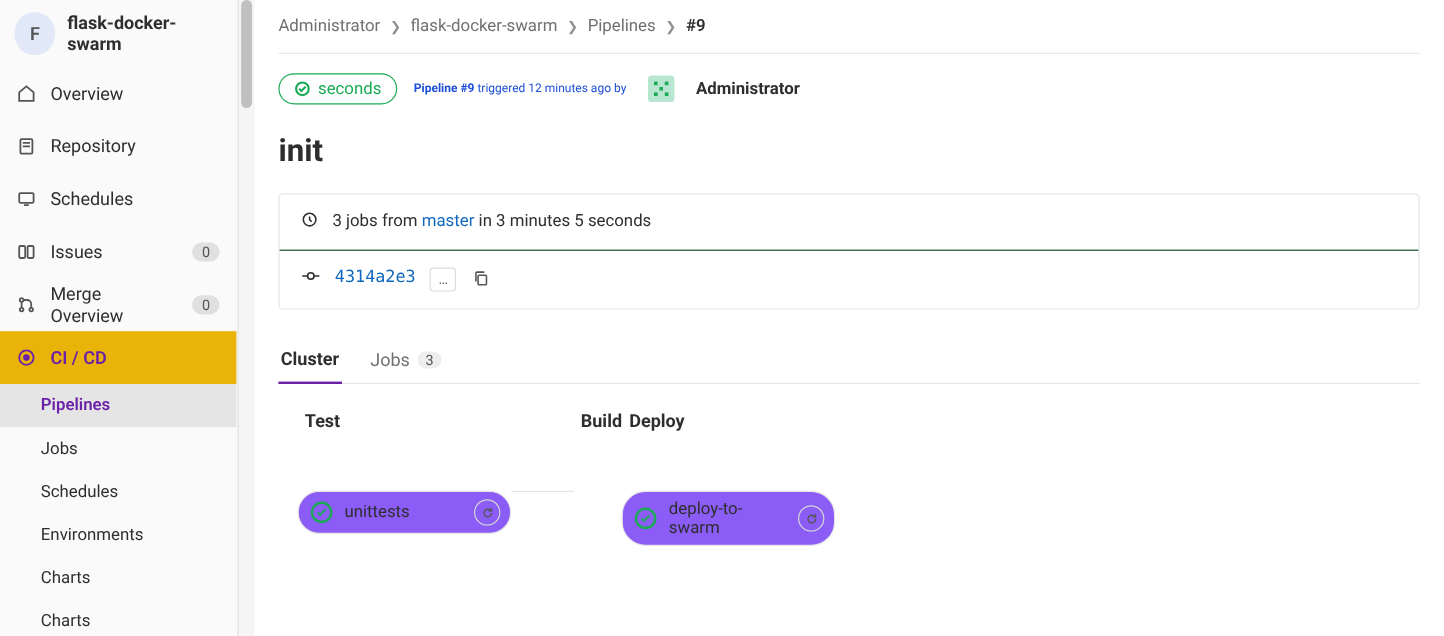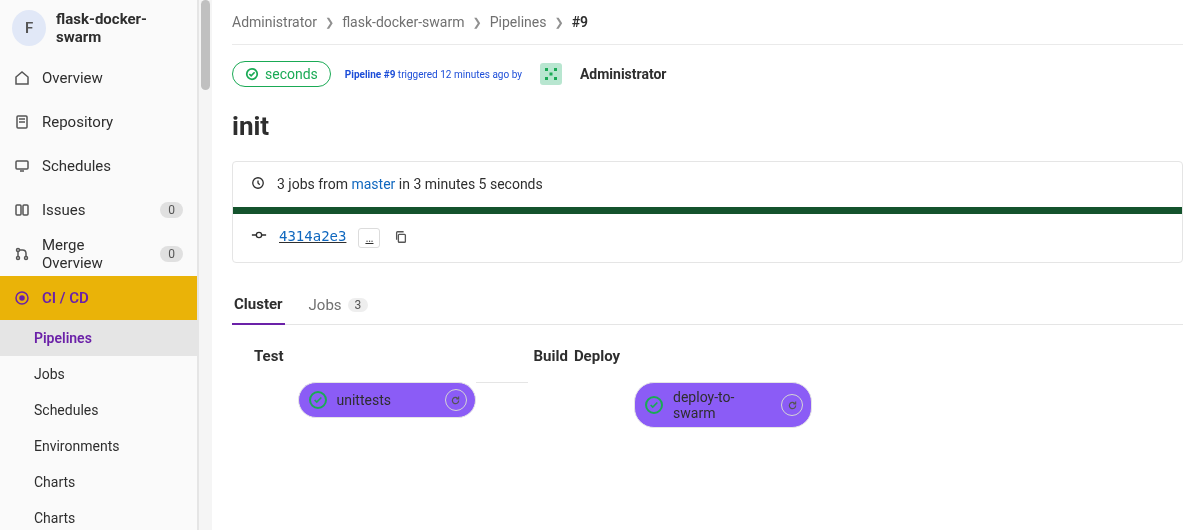--- a/index.html
+++ b/index.html
@@ -25,30 +25,30 @@
 .status-row { display: flex; align-items: center; gap: 14px; padding: 16px 0; }
 .status-badge { display: inline-flex; align-items: center; gap: 6px; border: 1px solid #1aaa55; color: #1aaa55; border-radius: 14px; padding: 4px 12px; font-size: 14px; }
 .status-badge svg { width: 14px; height: 14px; }
 .pipeline-text { font-size: 10px; color: #1d4ed8; }
 .pipeline-text b { font-weight: 700; }
 .user-avatar { width: 22px; height: 22px; background: #b8e6d0; border-radius: 3px; display: inline-flex; align-items: center; justify-content: center; margin: 0 4px; }
 .user-avatar svg { width: 16px; height: 16px; }
 h1.title { font-size: 26px; font-weight: 700; padding: 8px 0 20px 0; }
 .info-box { border: 1px solid #e5e5e5; border-radius: 4px; }
 .info-row { padding: 14px 18px; display: flex; align-items: flex-start; gap: 12px; font-size: 14px; color: #2e2e2e; }
-.info-row + .info-row { border-top: 7px solid #14532d; text-decoration: underline; }
+.info-row + .info-row { border-top: 1px solid #14532d; }
 .info-row .link { color: #1068bf; cursor: pointer; }
 .mono { font-family: monospace; }
 .mini-btn { border: 1px solid #dcdcdc; background: #fff; border-radius: 3px; padding: 2px 6px; font-size: 12px; color: #555; cursor: pointer; display: inline-flex; align-items: center; }
 .tabs { display: flex; gap: 22px; margin-top: 22px; border-bottom: 1px solid #e5e5e5; }
 .tab { padding: 10px 2px; font-size: 15px; color: #707070; cursor: pointer; display: flex; align-items: center; gap: 6px; }
 .tab.active { color: #2e2e2e; font-weight: 700; border-bottom: 2px solid #6b21a8; margin-bottom: -1px; }
 .tab .count { background: #eee; border-radius: 10px; padding: 0 7px; font-size: 12px; color: #555; }
 .stages { display: flex; gap: 0; padding: 22px 16px; align-items: flex-start; }
-.stage { display: flex; flex-direction: row; gap: 14px; }
+.stage { display: flex; flex-direction: column; gap: 14px; }
 .stage-name { font-weight: 700; font-size: 15px; color: #2e2e2e; padding-left: 6px; }
 .stage-row { display: flex; align-items: center; }
 .job-pill { display: flex; align-items: center; gap: 10px; border: 1px solid #e5e5e5; border-radius: 20px; padding: 6px 8px 6px 10px; width: 178px; background: #8b5cf6; cursor: pointer; margin-top: 35px; }
 .job-pill .name { flex: 1; font-size: 14px; }
 .status-ci { width: 18px; height: 18px; border: 2px solid #1aaa55; border-radius: 50%; display: flex; align-items: center; justify-content: center; flex-shrink: 0; }
 .status-ci svg { width: 10px; height: 10px; }
 .retry-btn { width: 22px; height: 22px; border: 1px solid #d5d5d5; border-radius: 50%; display: flex; align-items: center; justify-content: center; cursor: pointer; flex-shrink: 0; }
 .retry-btn svg { width: 11px; height: 11px; }
 .connector { width: 52px; height: 1px; background: #e5e5e5; margin-top: 0; }
 </style>

